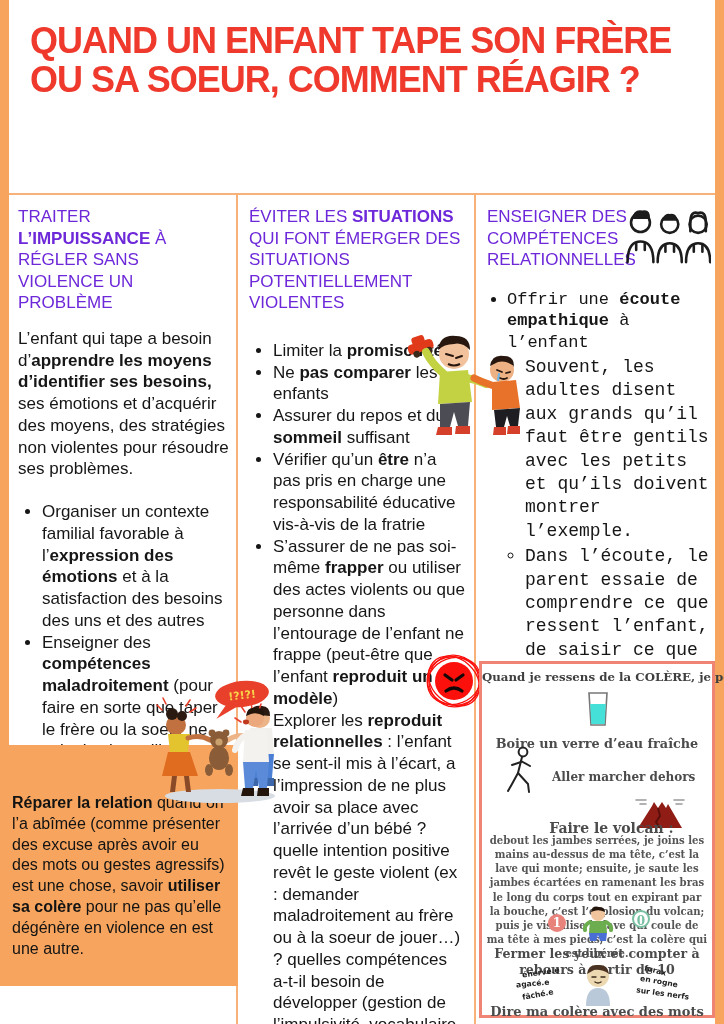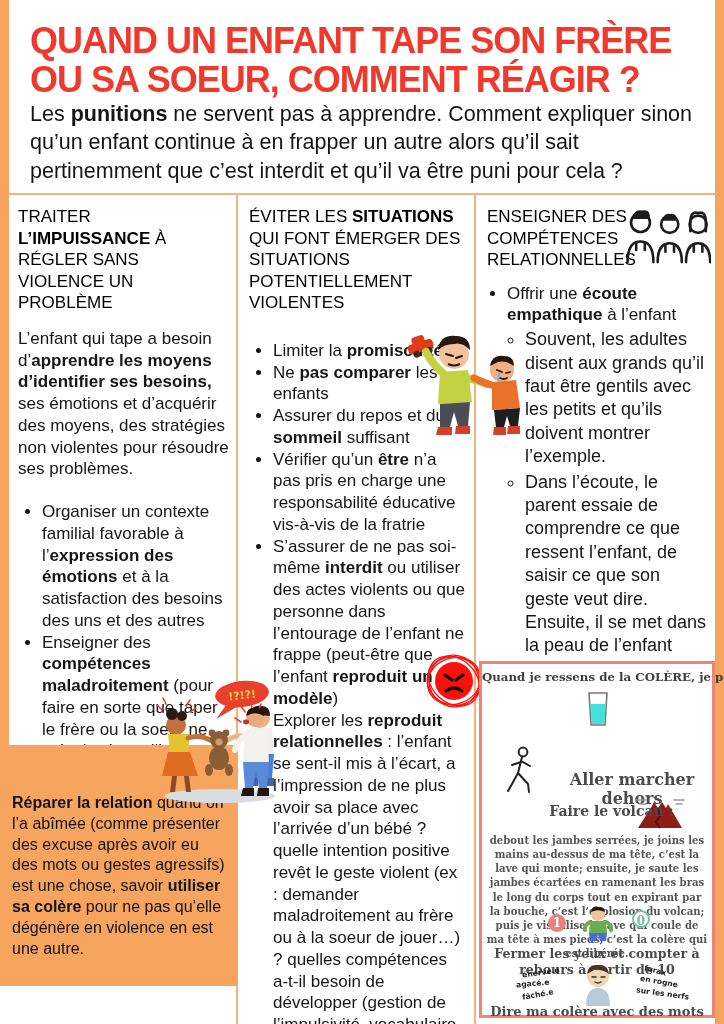--- a/index.html
+++ b/index.html
@@ -17,45 +17,45 @@
   
   .title{position:absolute;left:30px;top:22px;width:672px;color:#ee392c;
          font-weight:800;font-size:36px;line-height:1.07;letter-spacing:-1px;}
   .intro{position:absolute;left:30px;top:100px;width:668px;font-size:21.5px;line-height:1.32;color:#151515;}
 
   
   .col{position:absolute;top:206px;font-size:17px;line-height:1.28;color:#161616;}
   .col1{left:18px;width:212px;}
   .col2{left:249px;width:216px;}
   .col3{left:487px;width:222px;}
-  .colhead{color:#000000;font-size:17px;line-height:1.27;font-weight:400;margin:0 0 14px 0;}
+  .colhead{color:#6d28d9;font-size:17px;line-height:1.27;font-weight:400;margin:0 0 14px 0;}
   .col1 .colhead{width:204px;}
-  .col3 .colhead{width:150px;margin-bottom:12px;}
+  .col3 .colhead{width:150px;margin-bottom:18px;}
   .col p{margin:0 0 21px 0;}
   ul.b{margin:14px 0 0 0;padding:0 0 0 24px;}
   ul.b li{margin:0;padding:0;}
-  .col3 ul.b{margin-top:4px;padding-left:20px;}
+  .col3 ul.b{margin-top:4px;padding-left:20px;font-family:Liberation Mono, monospace;}
   ul.sub{list-style:circle;margin:2px 0 2px 0;padding-left:18px;font-size:18px;line-height:1.3;}
   ul.sub li{margin:0 0 2px 0;}
 
   
   .repair-box{position:absolute;left:0px;top:745px;width:238px;height:241px;background:#f7a55e;z-index:2;}
   .repair-box .txt{position:absolute;left:12px;top:48px;width:214px;font-size:16px;line-height:1.3;color:#131313;}
 
   .footer{position:absolute;left:13px;top:987px;font-size:25px;color:#0d0d0d;z-index:3;}
 
   
   .anger-box{position:absolute;left:479px;top:661px;width:236px;height:357px;box-sizing:border-box;
              border:3px solid #ef8474;background:#fff;z-index:4;
              font-family:"DejaVu Serif",serif;color:#4b4b4b;text-align:center;}
   .anger-box .ttl{position:absolute;left:0;right:0;top:6px;font-size:11.8px;font-weight:700;white-space:nowrap;color:#3f3f3f;}
   .ab-item{position:absolute;font-weight:700;color:#4b4b4b;}
   .ab-cap1{left:0;right:0;top:72px;font-size:12.8px;}
-  .ab-cap2{left:70px;top:106px;font-size:16px;}
-  .ab-cap3{left:0;right:0;top:139px;font-size:14px;padding-left:29px;}
+  .ab-cap2{left:70px;top:106px;font-size:12px;}
+  .ab-cap3{left:0;right:0;top:156px;font-size:14px;padding-left:29px;}
   .ab-volc-txt{position:absolute;left:4px;right:4px;top:170px;font-size:10.1px;line-height:1.4;font-weight:700;color:#555;}
   .ab-cap4{left:8px;right:8px;top:282px;font-size:12.6px;line-height:1.25;}
   .ab-cap5{left:0;right:0;top:340px;font-size:13px;}
   .ab-glass{position:absolute;left:104px;top:28px;}
   .ab-walk{position:absolute;left:22px;top:82px;}
   .ab-volcano{position:absolute;left:152px;top:130px;}
   .ab-count-boy{position:absolute;left:100px;top:242px;}
   .digit{position:absolute;width:18px;height:18px;border-radius:50%;font-family:"DejaVu Serif",serif;
          font-size:12px;font-weight:700;line-height:18px;text-align:center;}
   .digit-1{left:66px;top:250px;background:#e8837c;color:#fff;}
@@ -83,21 +83,20 @@
 <div class="page">
 
   <div class="strip left"></div>
   <div class="strip right"></div>
 
   <div class="title">
     <div>QUAND UN ENFANT TAPE SON FRÈRE</div>
     <div>OU SA SOEUR, COMMENT RÉAGIR ?</div>
   </div>
 
-  <div class="intro">Les <b>punitions</b> ne servent pas à apprendre. Comment expliquer sinon qu’un enfant continue à en frapper un autre alors qu’il sait pertinemment que c’est interdit et qu’il va être puni pour cela ?</div>
 
   <div class="hdiv"></div>
   <div class="vdiv v1"></div>
   <div class="vdiv v2"></div>
 
   <div class="col col1">
     <h2 class="colhead">TRAITER <b>L’IMPUISSANCE</b> À RÉGLER SANS VIOLENCE UN PROBLÈME</h2>
     <p>L’enfant qui tape a besoin d’<b>apprendre les moyens d’identifier ses besoins,</b> ses émotions et d’acquérir des moyens, des stratégies non violentes pour résoudre ses problèmes.</p>
     <ul class="b">
       <li>Organiser un contexte familial favorable à l’<b>expression des émotions</b> et à la satisfaction des besoins des uns et des autres</li>
@@ -105,21 +104,21 @@
     </ul>
   </div>
 
   <div class="col col2">
     <h2 class="colhead">ÉVITER LES <b>SITUATIONS</b> QUI FONT ÉMERGER DES SITUATIONS POTENTIELLEMENT VIOLENTES</h2>
     <ul class="b" style="margin-top:26px">
       <li>Limiter la <b>promiscuité</b></li>
       <li>Ne <b>pas comparer</b> les enfants</li>
       <li>Assurer du repos et du <b>sommeil</b> suffisant</li>
       <li>Vérifier qu’un <b>être</b> n’a pas pris en charge une responsabilité éducative vis-à-vis de la fratrie</li>
-      <li>S’assurer de ne pas soi-même <b>interdit</b> ou utiliser des actes violents ou que personne dans l’entourage de l’enfant ne frappe (peut-être que l’enfant <b>reproduit un modèle</b>)</li>
+      <li>S’assurer de ne pas soi-même <b>frapper</b> ou utiliser des actes violents ou que personne dans l’entourage de l’enfant ne frappe (peut-être que l’enfant <b>reproduit un modèle</b>)</li>
       <li>Explorer les <b>reproduit relationnelles</b> : l’enfant se sent-il mis à l’écart, a l’impression de ne plus avoir sa place avec l’arrivée d’un bébé ? quelle intention positive revêt le geste violent (ex : demander maladroitement au frère ou à la soeur de jouer…) ? quelles compétences a-t-il besoin de développer (gestion de l’impulsivité, vocabulaire émotionnel...) ?</li>
     </ul>
   </div>
 
   <div class="col col3">
     <svg class="illus" style="position:absolute;left:138px;top:-6px" width="86" height="64" viewBox="0 0 100 74">
       <g fill="none" stroke="#1c1c1c" stroke-width="3" stroke-linecap="round">
         <circle cx="18" cy="26" r="11"></circle>
         <path d="M8,22 Q10,10 20,12 Q30,10 29,22" fill="#1c1c1c" stroke="none"></path>
         <path d="M3,72 Q3,48 18,48 Q33,48 33,72"></path>
@@ -244,20 +243,21 @@
     </g>
   </svg>
 
   <div class="anger-box">
     <div class="ttl">Quand je ressens de la COLÈRE, je peux</div>
 
     <svg class="ab-glass" width="24" height="34" viewBox="0 0 24 34">
       <path d="M3,1 L21,1 L19,33 L5,33 Z" fill="#ffffff" stroke="#777" stroke-width="1.6"></path>
       <path d="M4.2,12 L19.8,12 L18.7,32 L5.3,32 Z" fill="#45e0d8"></path>
     </svg>
+    <div class="ab-item ab-cap1">Boire un verre d’eau fraîche</div>
 
     <svg class="ab-walk" width="34" height="48" viewBox="0 0 34 48">
       <g stroke="#222" stroke-width="2" fill="none" stroke-linecap="round">
         <circle cx="19" cy="6" r="4.4" fill="#fff"></circle>
         <path d="M18,11 L14,27"></path>
         <path d="M17,15 L26,20"></path>
           <path d="M17,16 L8,19"></path>
         <path d="M14,27 L24,38 L25,46"></path>
           <path d="M14,27 L8,38 L4,45"></path>
       </g>

